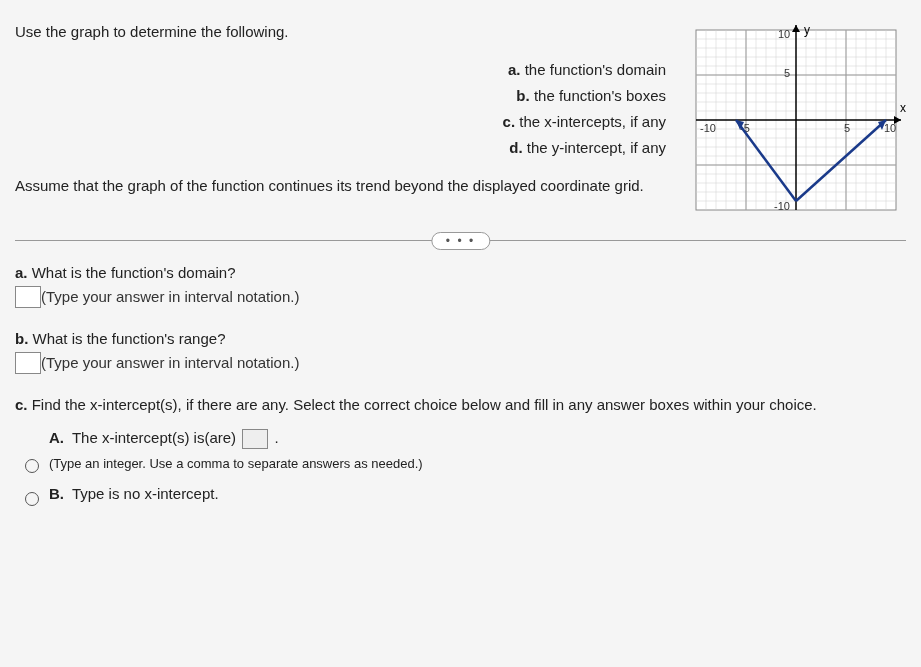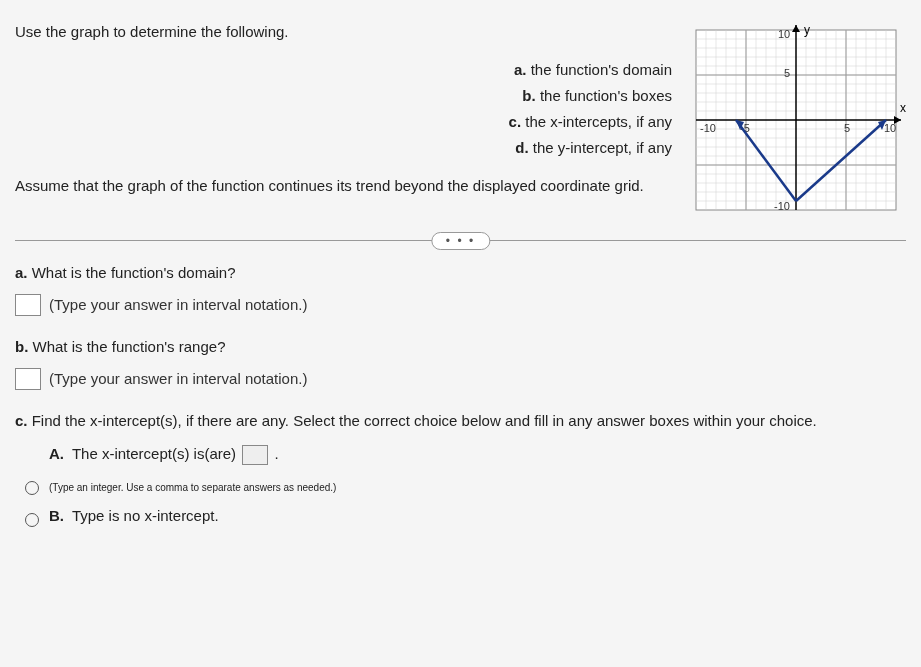--- a/index.html
+++ b/index.html
@@ -1,37 +1,37 @@
 <!DOCTYPE html>
 <html><head>
   <meta charset="utf-8">
   <style>
     * { margin: 0; padding: 0; box-sizing: border-box; }
     body { font-family: Arial, Helvetica, sans-serif; font-size: 15px; color: #222; background: #f5f5f5; padding: 20px 15px; width: 921px; }
-    .top-section { display: flex; gap: 14px; margin-bottom: 12px; }
+    .top-section { display: flex; gap: 20px; margin-bottom: 12px; }
     .text-col { flex: 1; line-height: 1.6; }
     .graph-col { width: 220px; }
     .prompt { margin-bottom: 14px; }
     .subparts { margin-bottom: 14px; text-align: right; }
     .subpart { margin-bottom: 2px; }
     .bold { font-weight: bold; }
     .assumption { margin-top: 6px; }
     .divider-row { position: relative; margin: 20px 0; }
     .divider-line { border: none; border-top: 1px solid #999; }
     .ellipsis-pill { position: absolute; left: 50%; top: 50%; transform: translate(-50%, -50%); background: #fff; border: 1px solid #999; border-radius: 12px; padding: 0 14px; font-size: 12px; line-height: 16px; color: #555; letter-spacing: 2px; }
     .question-block { margin-bottom: 18px; line-height: 1.6; }
-    .answer-line { display: flex; align-items: center; gap: 8px; margin-top: 8px; }
+    .answer-line { display: flex; align-items: center; }
     .input-box { width: 26px; height: 22px; border: 1px solid #888; background: #fff; display: inline-block; }
     .hint { color: #333; }
     .choice-row { display: flex; align-items: flex-end; gap: 10px; margin: 10px 0 6px 10px; }
     .radio { width: 14px; height: 14px; border: 1.5px solid #555; border-radius: 50%; margin-top: 3px; flex-shrink: 0; }
     .choice-label { font-weight: bold; margin-right: 4px; }
     .choice-content { line-height: 1.5; }
     .inline-box { width: 26px; height: 20px; border: 1px solid #888; background: #eee; display: inline-block; vertical-align: middle; margin: 0 2px; }
-    .small-hint { font-size: 10px; margin-top: 14px; }
+    .small-hint { font-size: 13px; margin-top: 4px; }
     svg { display: block; }
   </style>
 </head>
 <body>
 
 <div class="top-section">
   <div class="text-col">
     <p class="prompt">Use the graph to determine the following.</p>
     <div class="subparts">
       <div class="subpart">

